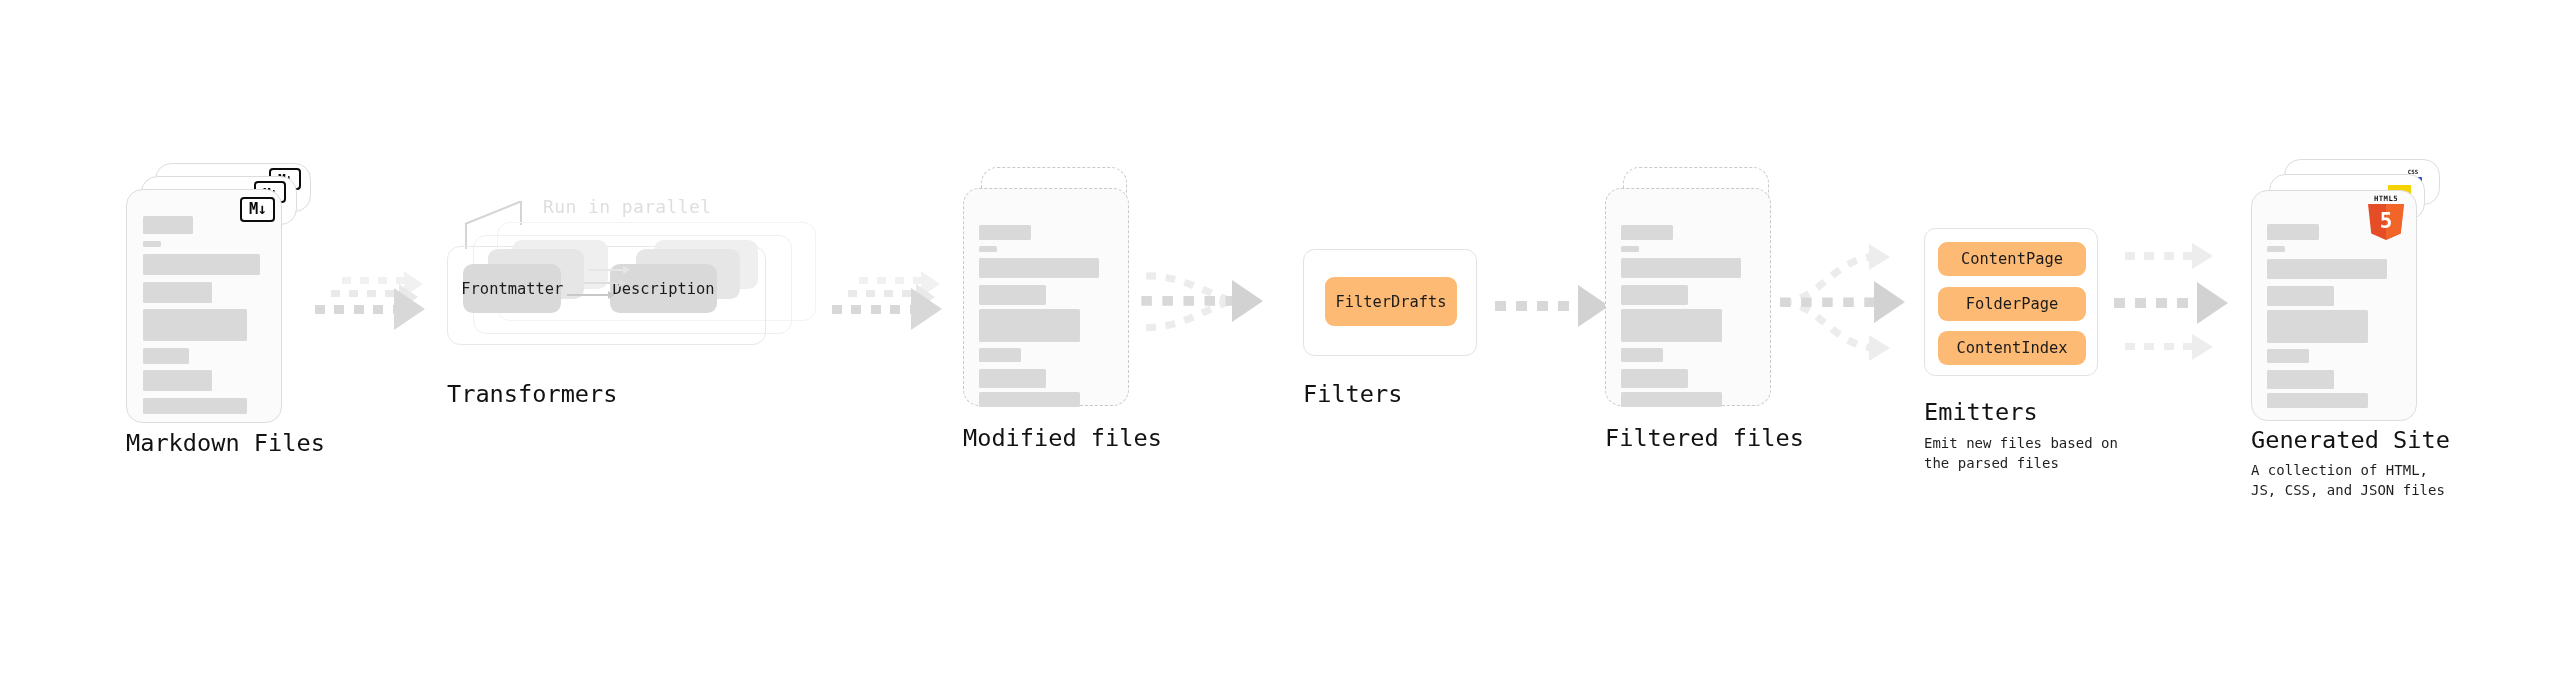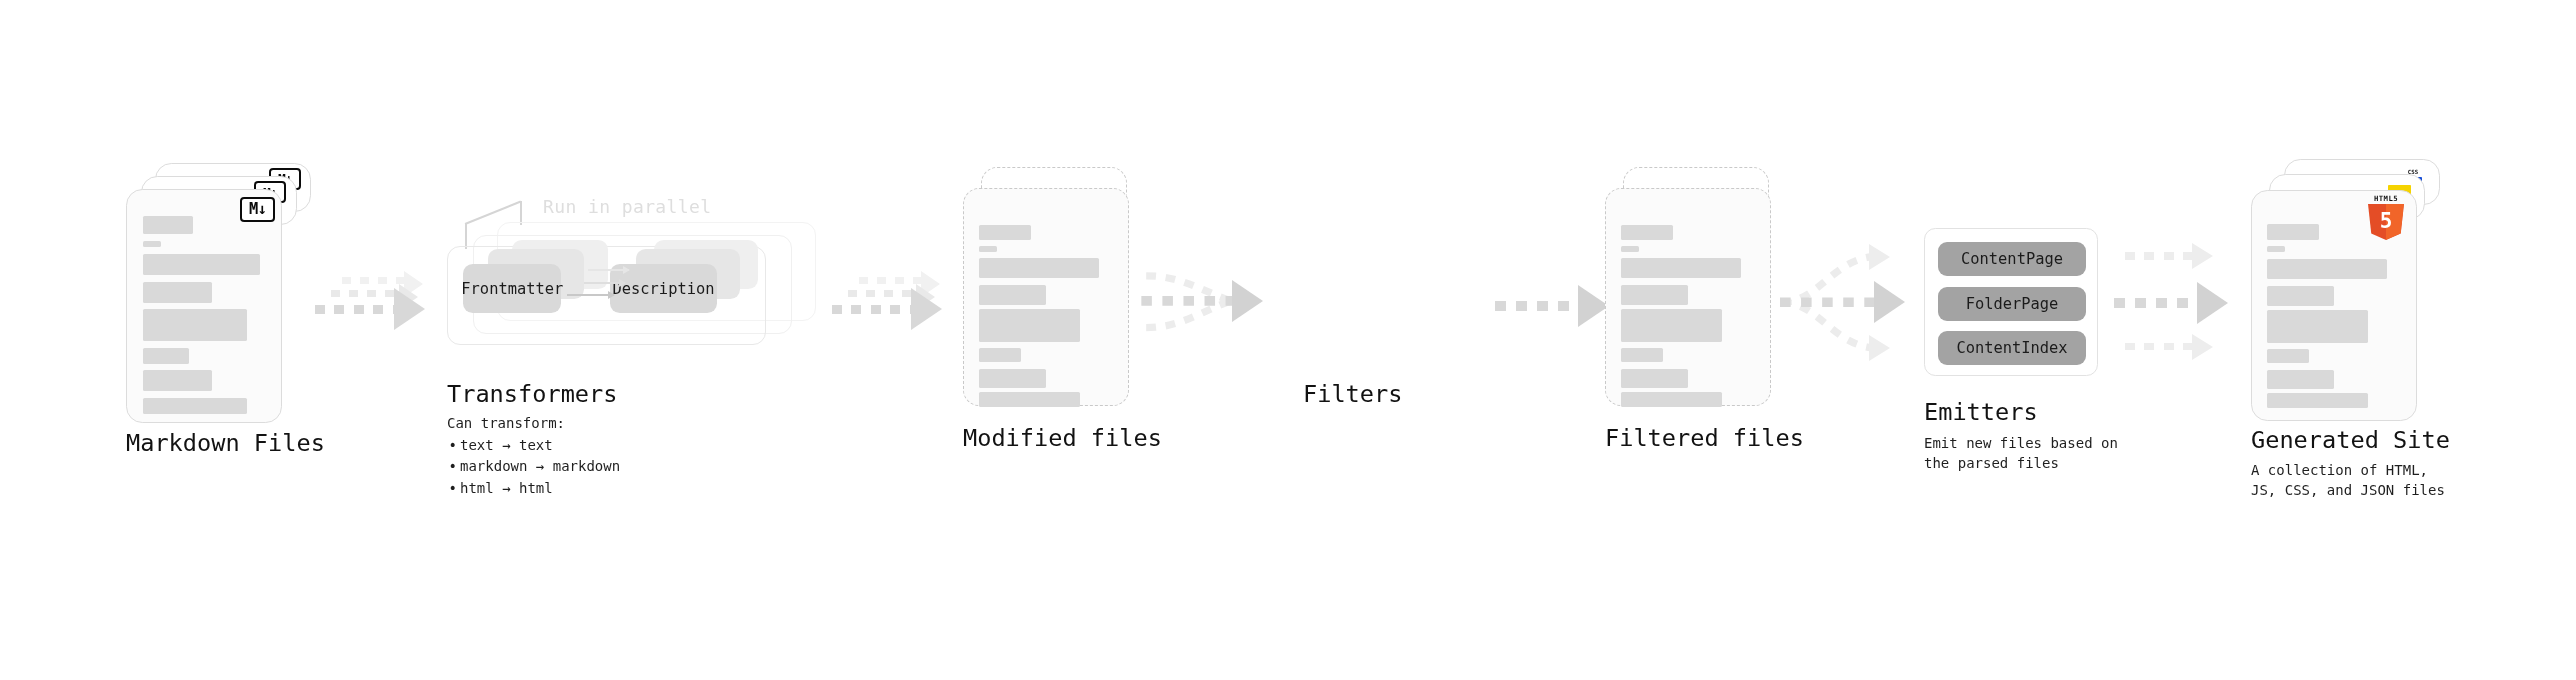--- a/index.html
+++ b/index.html
@@ -63,21 +63,21 @@
     text-align:center;font-size:21px;font-weight:700;color:#fff;line-height:1;
   }
 
   
   .plain-box{
     position:absolute;box-sizing:border-box;
     background:#ffffff;border:1.6px solid #e2e2e2;border-radius:11.4px;
   }
   .chip{
     position:absolute;box-sizing:border-box;
-    background:#a3a3a3;border-radius:9px;
+    background:#fdba74;border-radius:9px;
     display:flex;align-items:center;justify-content:center;
     color:#1b1b1b;white-space:nowrap;text-align:right;
   }
 
   
   .tgroup{position:absolute;}
   .tshell{
     position:absolute;box-sizing:border-box;
     border:1.6px solid #e8e8e8;border-radius:13px;background:transparent;
   }
@@ -199,26 +199,20 @@
         <div class="shaft"></div>
         <div class="head"></div>
       </div>
     <div class="tarrow a3" style="left:120px;top:95px;width:47px;">
         <div class="shaft"></div>
         <div class="head"></div>
       </div>
   </div>
 
   <div class="title" style="left:447px;top:380px;">Transformers</div>
-  <div class="bullets" style="left:447px;top:413px;">
-    <span class="lead">Can transform:</span>
-    <span class="bi">text → text</span>
-    <span class="bi">markdown → markdown</span>
-    <span class="bi">html → html</span>
-  </div>
 
   <div class="arrow" style="left:830px;top:272px;width:130px;height:73px;">
     <div class="dots" style="left:29px;top:4.9px;width:63px;
          background:repeating-linear-gradient(to right,#f1f1f1 0 9px,transparent 9px 18px);height:7.3px;"></div>
     <div class="tri sm" style="left:91px;top:-0.8px;border-left:19.5px solid #f1f1f1;"></div>
     <div class="dots" style="left:18px;top:18px;width:70px;
          background:repeating-linear-gradient(to right,#e9e9e9 0 9px,transparent 9px 18px);height:7.3px;"></div>
     <div class="tri sm" style="left:86px;top:12.2px;border-left:19.5px solid #e9e9e9;"></div>
     <div class="dots" style="left:1.6px;top:33px;width:81px;
          background:repeating-linear-gradient(to right,#d8d8d8 0 9.8px,transparent 9.8px 19.5px);height:9px;"></div>
@@ -244,20 +238,23 @@
 
   <div class="arrow" style="left:1138px;top:258px;width:146px;height:81px;">
     <svg width="146" height="81" style="position:absolute;left:0;top:0;overflow:visible;" viewBox="0 0 180 100">
       <path d="M10,22 C52,22 78,40 112,52" fill="none" stroke="#ececec" stroke-width="9" stroke-dasharray="12 12" stroke-linecap="butt"></path>
       <path d="M10,86 C52,86 78,66 112,54" fill="none" stroke="#ececec" stroke-width="9" stroke-dasharray="12 12" stroke-linecap="butt"></path>
       <path d="M4,53 L120,53" fill="none" stroke="#d8d8d8" stroke-width="12" stroke-dasharray="13 13" stroke-linecap="butt"></path>
     </svg>
     <div class="tri" style="left:94px;top:22px;border-left:31px solid #d2d2d2;"></div>
   </div>
 
+  <div class="plain-box" style="left:1303px;top:249px;width:174px;height:107px;">
+    <div class="chip" style="left:21px;top:27px;width:132px;height:49px;font-size:15.4px;">FilterDrafts</div>
+  </div>
   <div class="title" style="left:1303px;top:380px;">Filters</div>
 
   <div class="arrow" style="left:1495px;top:280px;width:130px;height:49px;">
     <div class="dots" style="left:0px;top:21px;width:85px;
          background:repeating-linear-gradient(to right,#d8d8d8 0 10.6px,transparent 10.6px 21px);height:9.8px;"></div>
     <div class="tri" style="left:83px;top:4.9px;border-left:31px solid #d2d2d2;"></div>
   </div>
 
   <div class="doc-stack" style="left:1605px;top:167px;width:187px;height:260px;">
     <div class="doc dashed behind" style="left:18px;top:0px;width:146px;height:41px;"></div>

